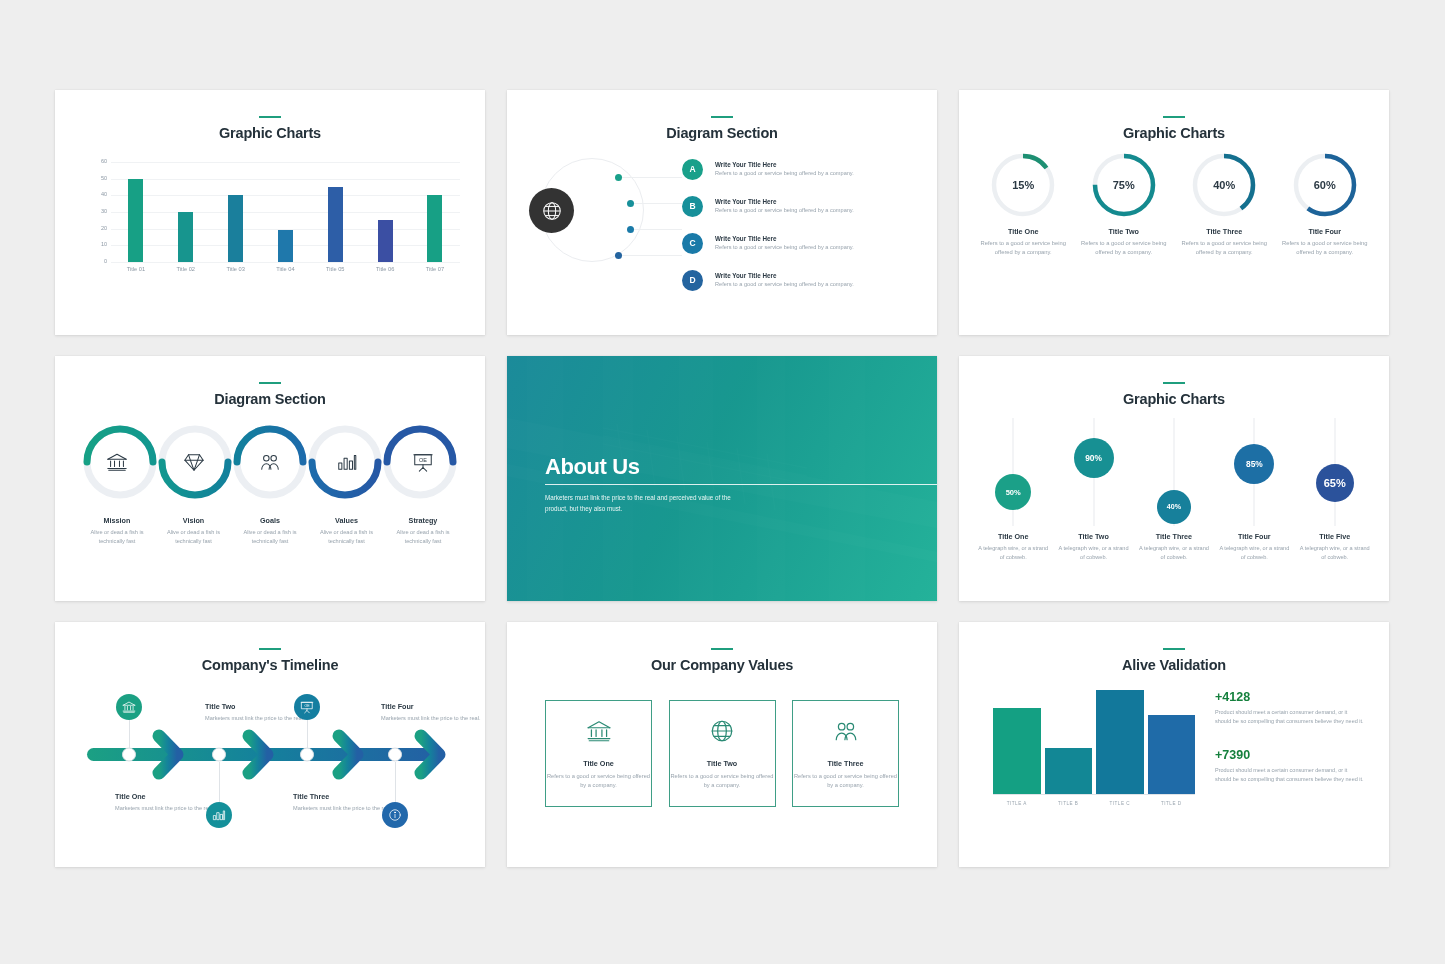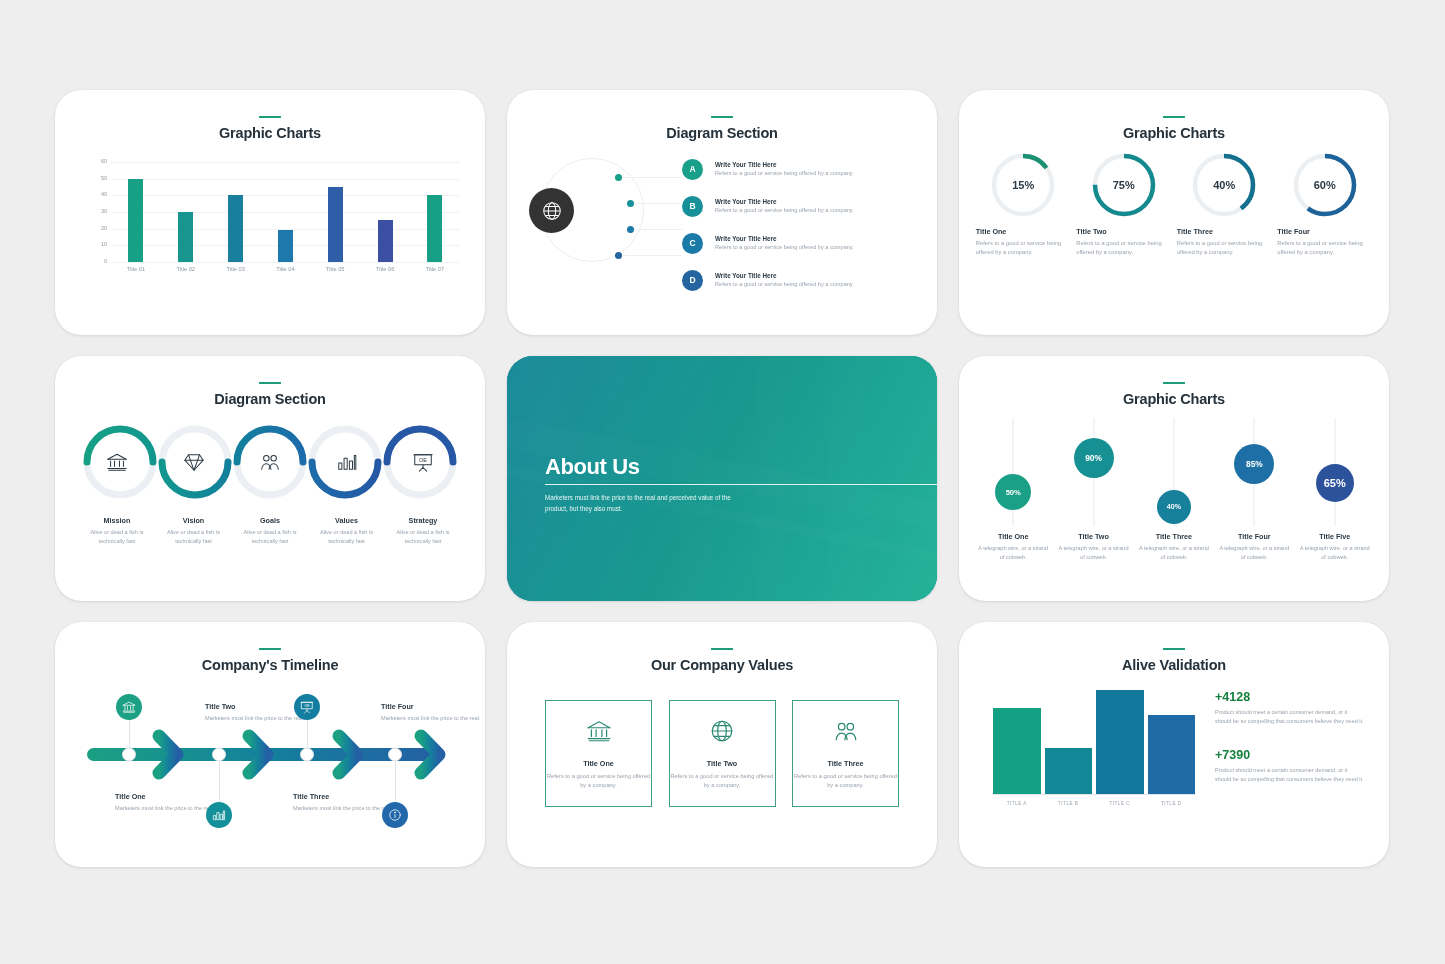--- a/index.html
+++ b/index.html
@@ -22,21 +22,20 @@
     grid-template-columns: repeat(3, 430px);
     grid-template-rows: repeat(3, 245px);
     column-gap: 22px;
     row-gap: 21px;
   }
   .slide {
     position: relative;
     background: #ffffff;
     overflow: hidden;
     box-shadow: 0 1px 3px rgba(0,0,0,0.10), 0 0 1px rgba(0,0,0,0.10);
-    border-radius: 26px;
   }
   .accent-dash {
     width: 22px; height: 2px;
     background: #1f9e7e;
     margin: 0 auto 7px;
   }
   .slide-title {
     text-align: center;
     font-size: 14.5px;
     font-weight: bold;
@@ -106,21 +105,21 @@
   }
   .s2-text { margin-left: 12px; }
   .s2-t1 { font-size: 6.3px; font-weight: bold; color: #2b3944; line-height: 1.3; }
   .s2-t2 { font-size: 5.6px; color: #98a3ad; line-height: 1.4; margin-top: 1px; }
 
   
   .s3-row {
     position: absolute; left: 14px; top: 62px; right: 14px;
     display: flex; justify-content: space-around;
   }
-  .s3-cell { width: 95px; }
+  .s3-cell { width: 95px; text-align: center; }
   .s3-ring { position: relative; width: 66px; height: 66px; margin: 0 auto; }
   .s3-pct {
     position: absolute; inset: 0;
     display: flex; align-items: center; justify-content: center;
     font-size: 11px; font-weight: bold; color: #2b3944;
   }
   .s3-title { margin-top: 9px; font-size: 7.2px; font-weight: bold; color: #2b3944; }
   .s3-desc { margin-top: 3px; font-size: 5.8px; color: #98a3ad; line-height: 1.55; }
 
   

